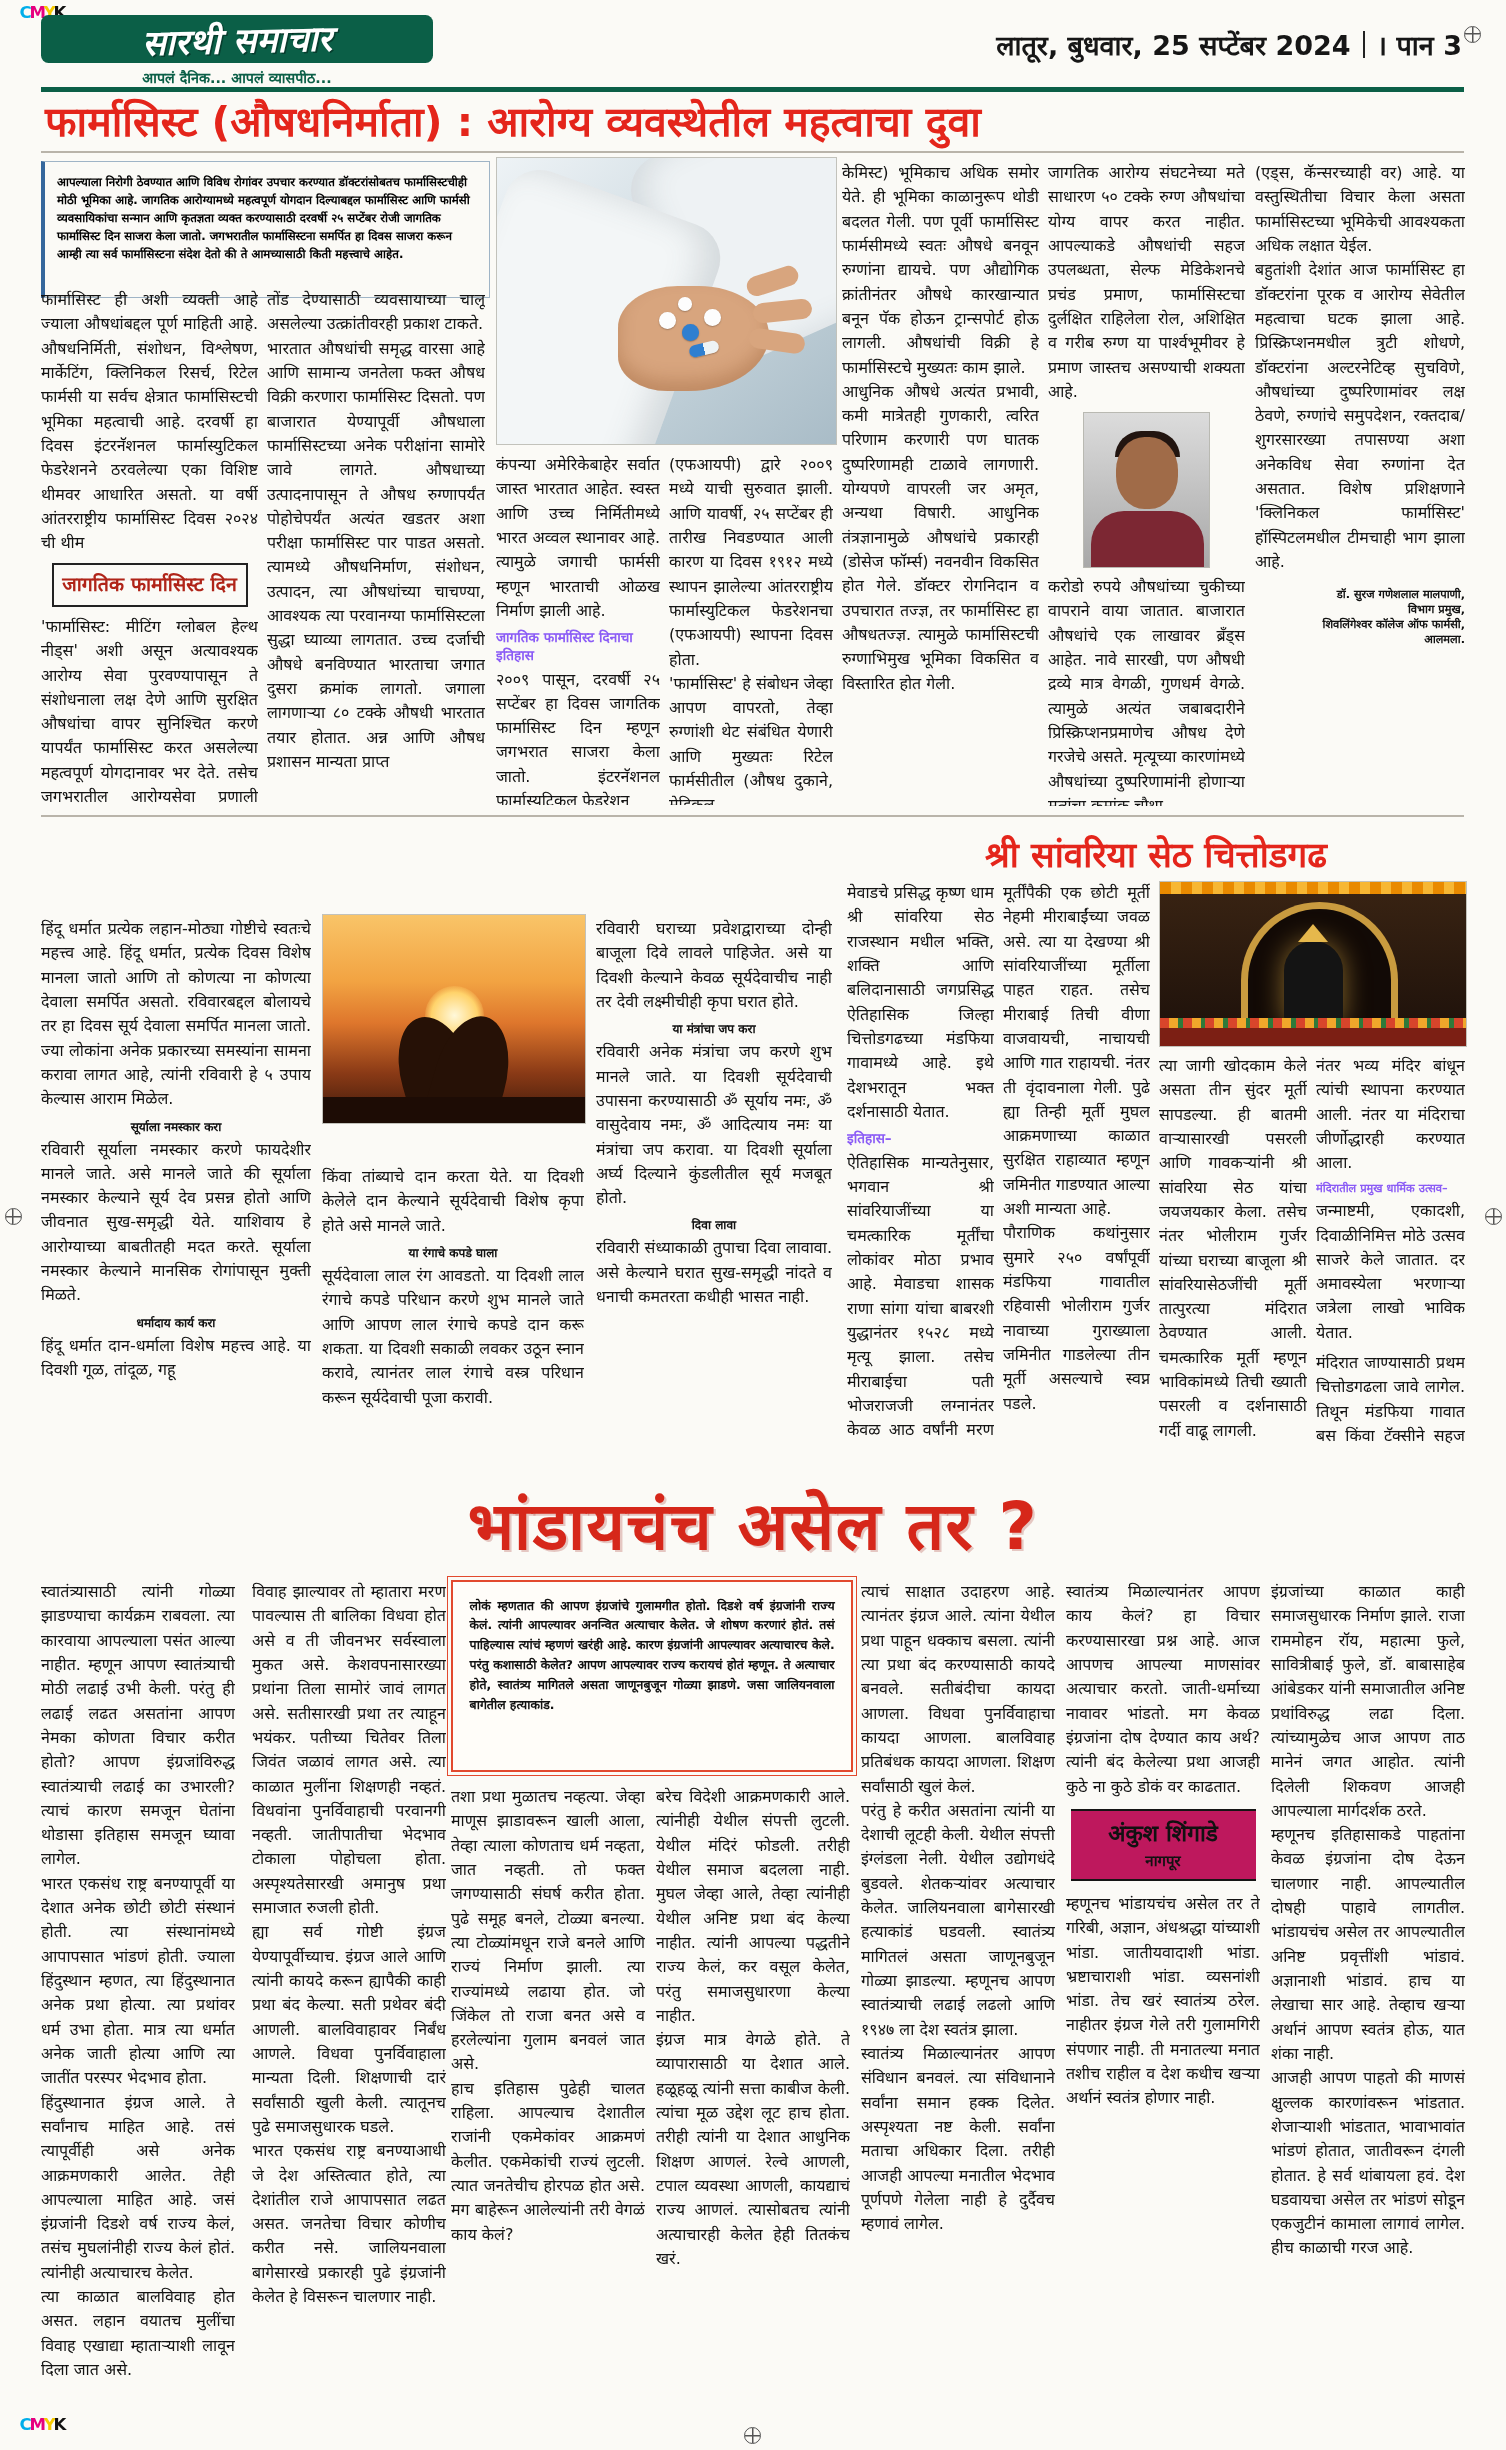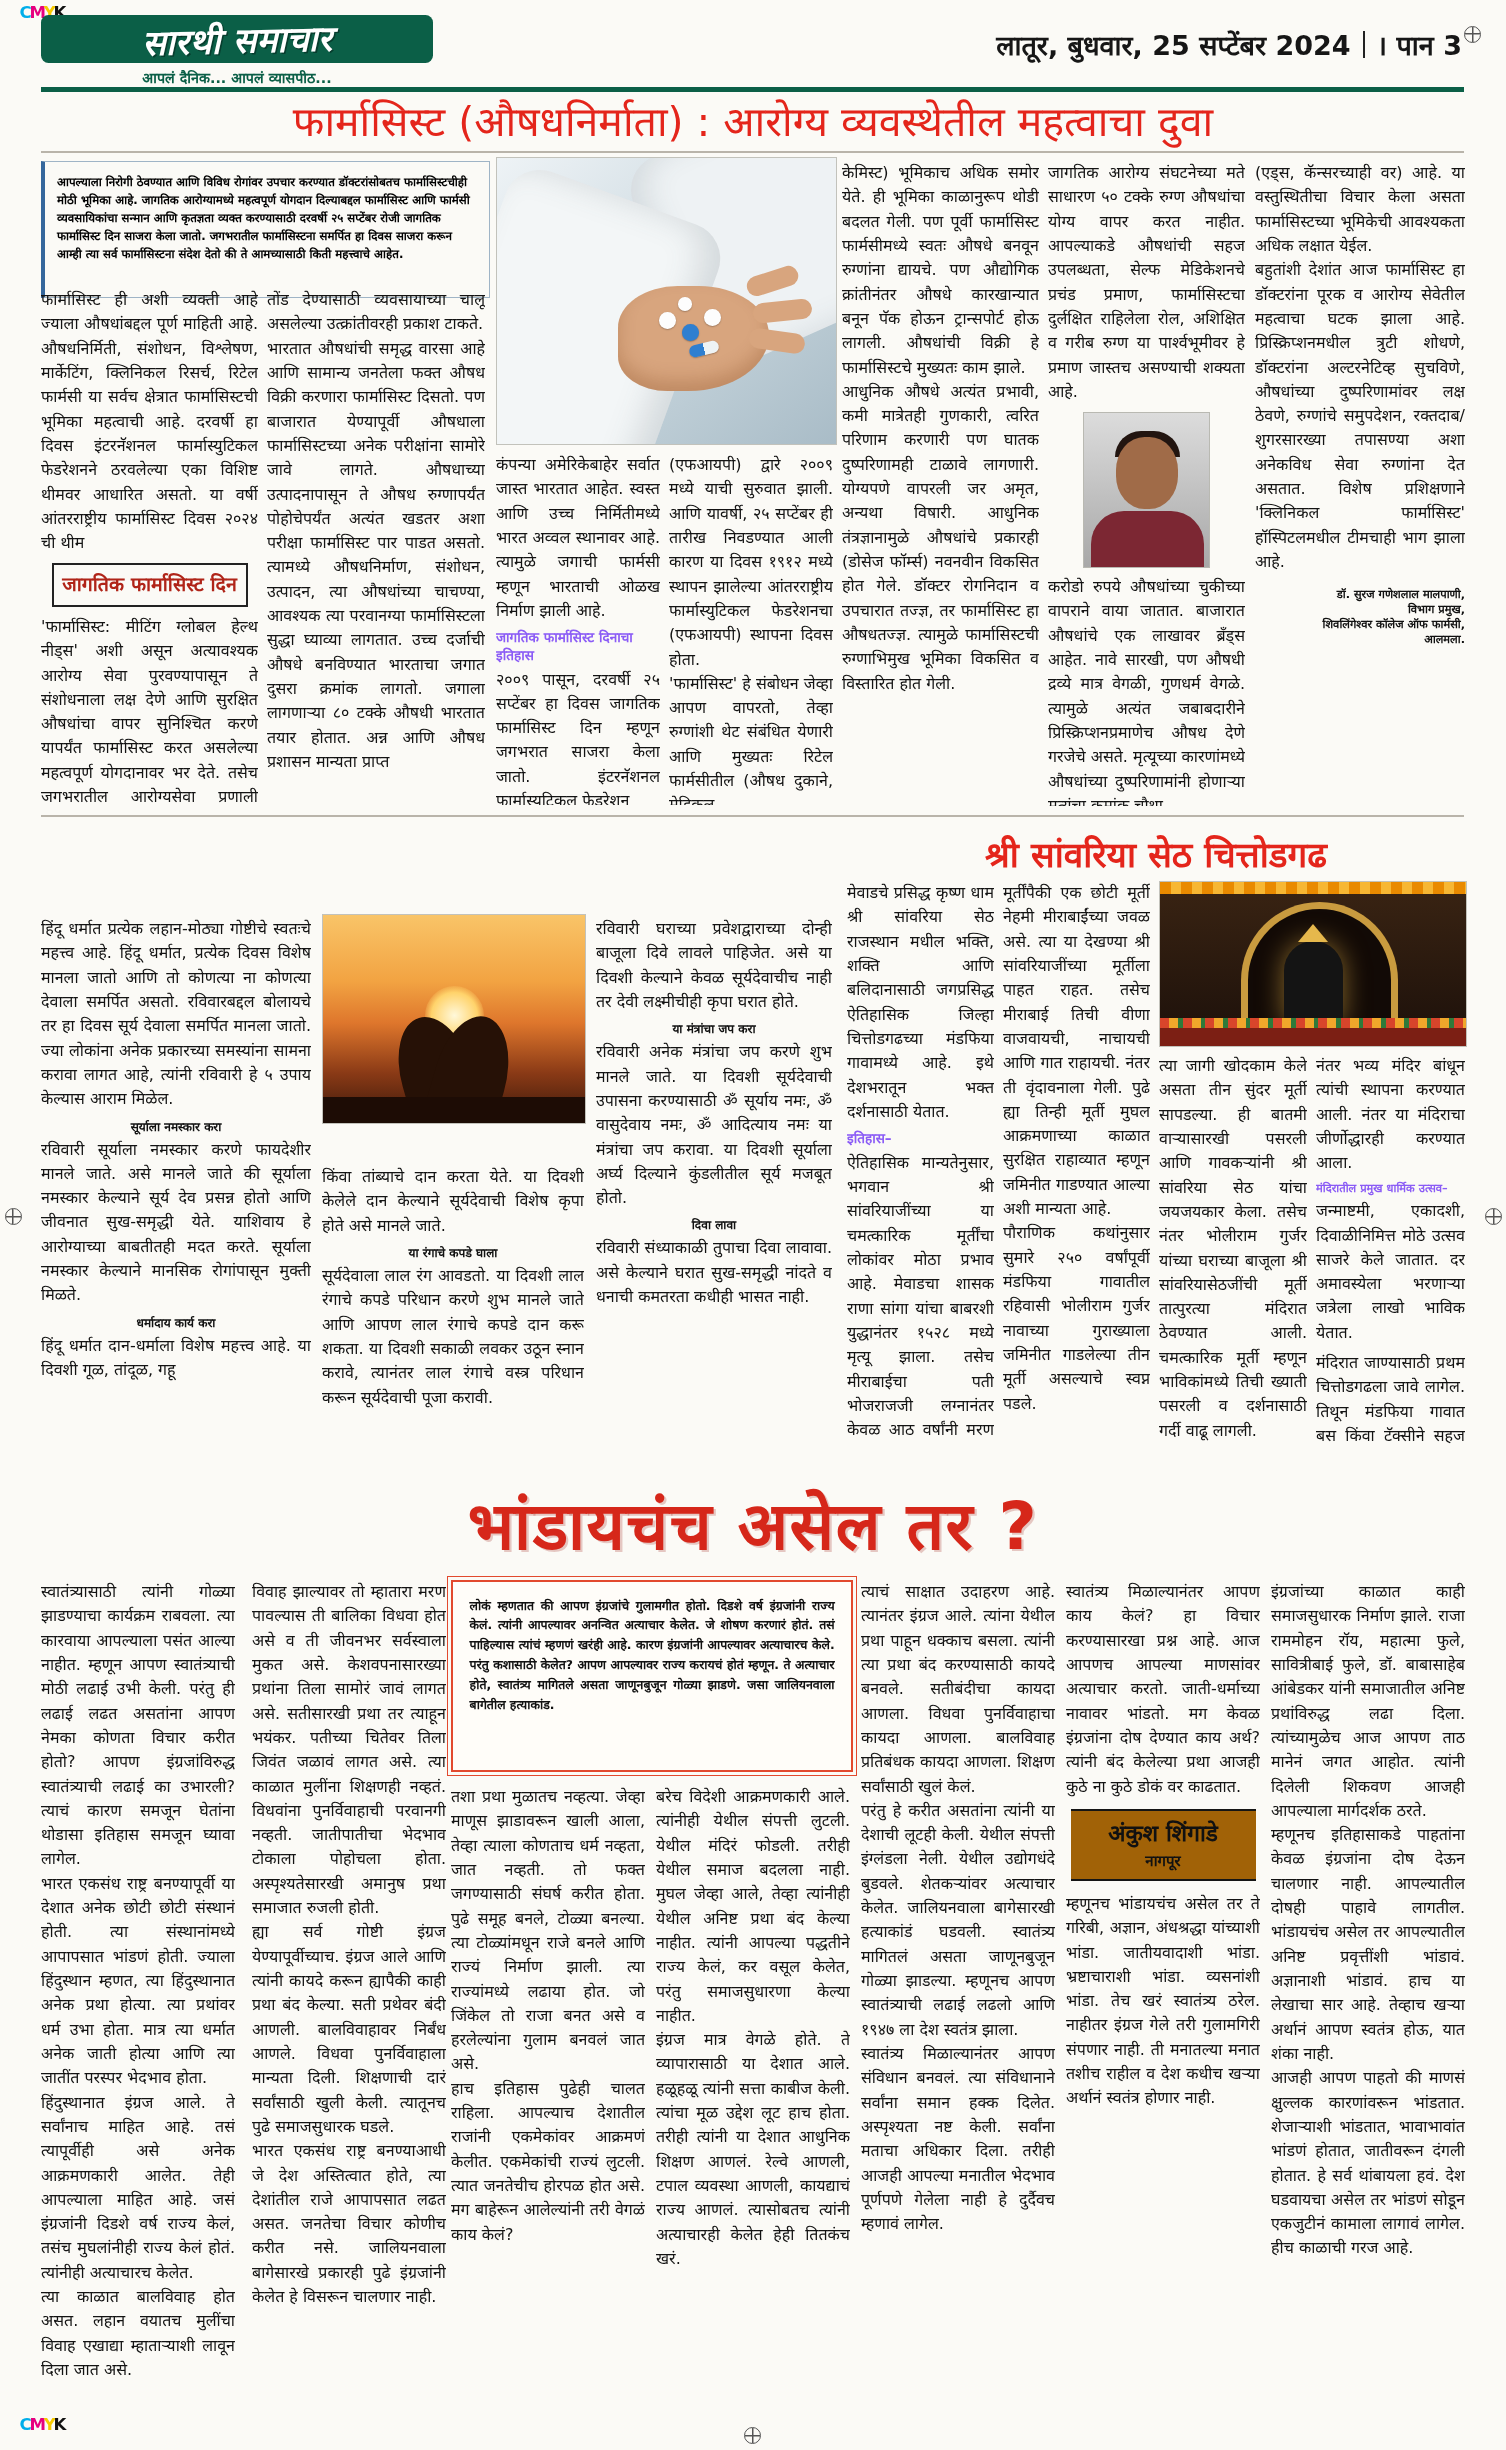--- a/index.html
+++ b/index.html
@@ -15,21 +15,21 @@
   
   .logo-patch{background:#0b5f47;border-radius:7.5px;color:#fff;display:flex;align-items:center;justify-content:center;}
   .logo-text{font-size:35px;font-weight:bold;font-style:italic;text-shadow:1.5px 1.5px 0 rgba(0,0,0,.35);transform:rotate(-1.5deg);}
   .tagline{color:#0b5f47;font-weight:bold;font-size:14.3px;text-align:center;}
   .dateline-row{display:flex;align-items:center;justify-content:flex-end;}
   .dateline{font-size:27px;font-weight:bold;color:#161616;}
   .date-sep{width:2.3px;height:27px;background:#222;margin:0 12px;}
   .pageno{font-size:27px;font-weight:bold;color:#161616;}
   .green-rule{background:#0b5f47;}
   
-  .h1-main{font-size:41px;font-weight:normal;color:#e4251b;text-align:center;line-height:1.15;}
+  .h1-main{font-size:41px;font-weight:bold;color:#e4251b;text-align:left;line-height:1.15;}
   .h2-art2{font-size:30px;font-weight:bold;color:#58150a;line-height:1.3;}
   .h2-art3{font-size:35px;font-weight:bold;color:#e4251b;text-align:center;}
   .h2-art4{font-size:66px;font-weight:bold;color:#d6271a;text-align:center;letter-spacing:1.5px;
            text-shadow:2.3px 2.3px 0 rgba(150,20,10,.22);}
   
   .txt{font-size:16px;line-height:1.52;color:#131313;text-align:justify;white-space:pre-line;}
   .txt-bold{font-weight:bold;}
   .col{overflow:hidden;}
   .subhead-red{color:#8b5cf6;font-weight:bold;font-size:13.6px;margin:6px 0 3px;line-height:1.3;}
   .subhead-blk{color:#111;font-weight:bold;font-size:12px;margin:6px 0 3px;text-align:center;}
@@ -37,21 +37,21 @@
              font-weight:bold;font-size:11.7px;line-height:1.55;overflow:hidden;}
   .day-box{border:2.3px double #222;margin:7.5px 10.5px;padding:7.5px 6px;text-align:center;
            color:#b02418;font-weight:bold;font-size:19.6px;line-height:1.3;}
   .byline{font-weight:bold;font-size:11.3px;text-align:right;white-space:pre-line;color:#111;margin-top:12px;}
   .thin-rule{background:#b9b4aa;height:1.5px;}
   
   .quote-box{border:2.3px solid #e2492e;outline:0.8px solid #e2492e;outline-offset:3px;
              padding:13.6px 16.6px;font-weight:bold;font-size:12.4px;line-height:1.6;
              text-align:justify;color:#111;overflow:hidden;background:#fffdf9;white-space:pre-line;}
   .author-box{border-top:2.3px solid #151515;border-bottom:2.3px solid #151515;margin:10.5px 4.5px;
-              padding:9px 3px;text-align:center;background:#a16207;}
+              padding:9px 3px;text-align:center;background:#be185d;}
   .author-name{font-size:22.6px;font-weight:bold;color:#111;line-height:1.2;}
   .author-city{font-size:15px;font-weight:bold;color:#111;margin-top:3px;}
   
   .photo1{background:linear-gradient(140deg,#eef3f6,#c3d2da 60%,#a9bcc7);overflow:hidden;border:0.8px solid #c2c2bb;}
   .p1-sleeve{position:absolute;left:-45px;top:30px;width:226px;height:346px;background:#f3f6f7;
              transform:rotate(20deg);border-radius:36px;box-shadow:inset -18px 0 33px rgba(70,90,100,.18);}
   .p1-sleeve2{position:absolute;right:-60px;top:-45px;width:241px;height:226px;background:#eef2f4;
              transform:rotate(-24deg);border-radius:36px;box-shadow:inset 13.6px 0 30px rgba(70,90,100,.15);}
   .p1-hand{position:absolute;left:121px;top:128px;width:151px;height:105px;background:#d8a57e;
            border-radius:46% 54% 62% 38%;box-shadow:inset 0 -10.5px 16.6px rgba(120,60,20,.25);}

